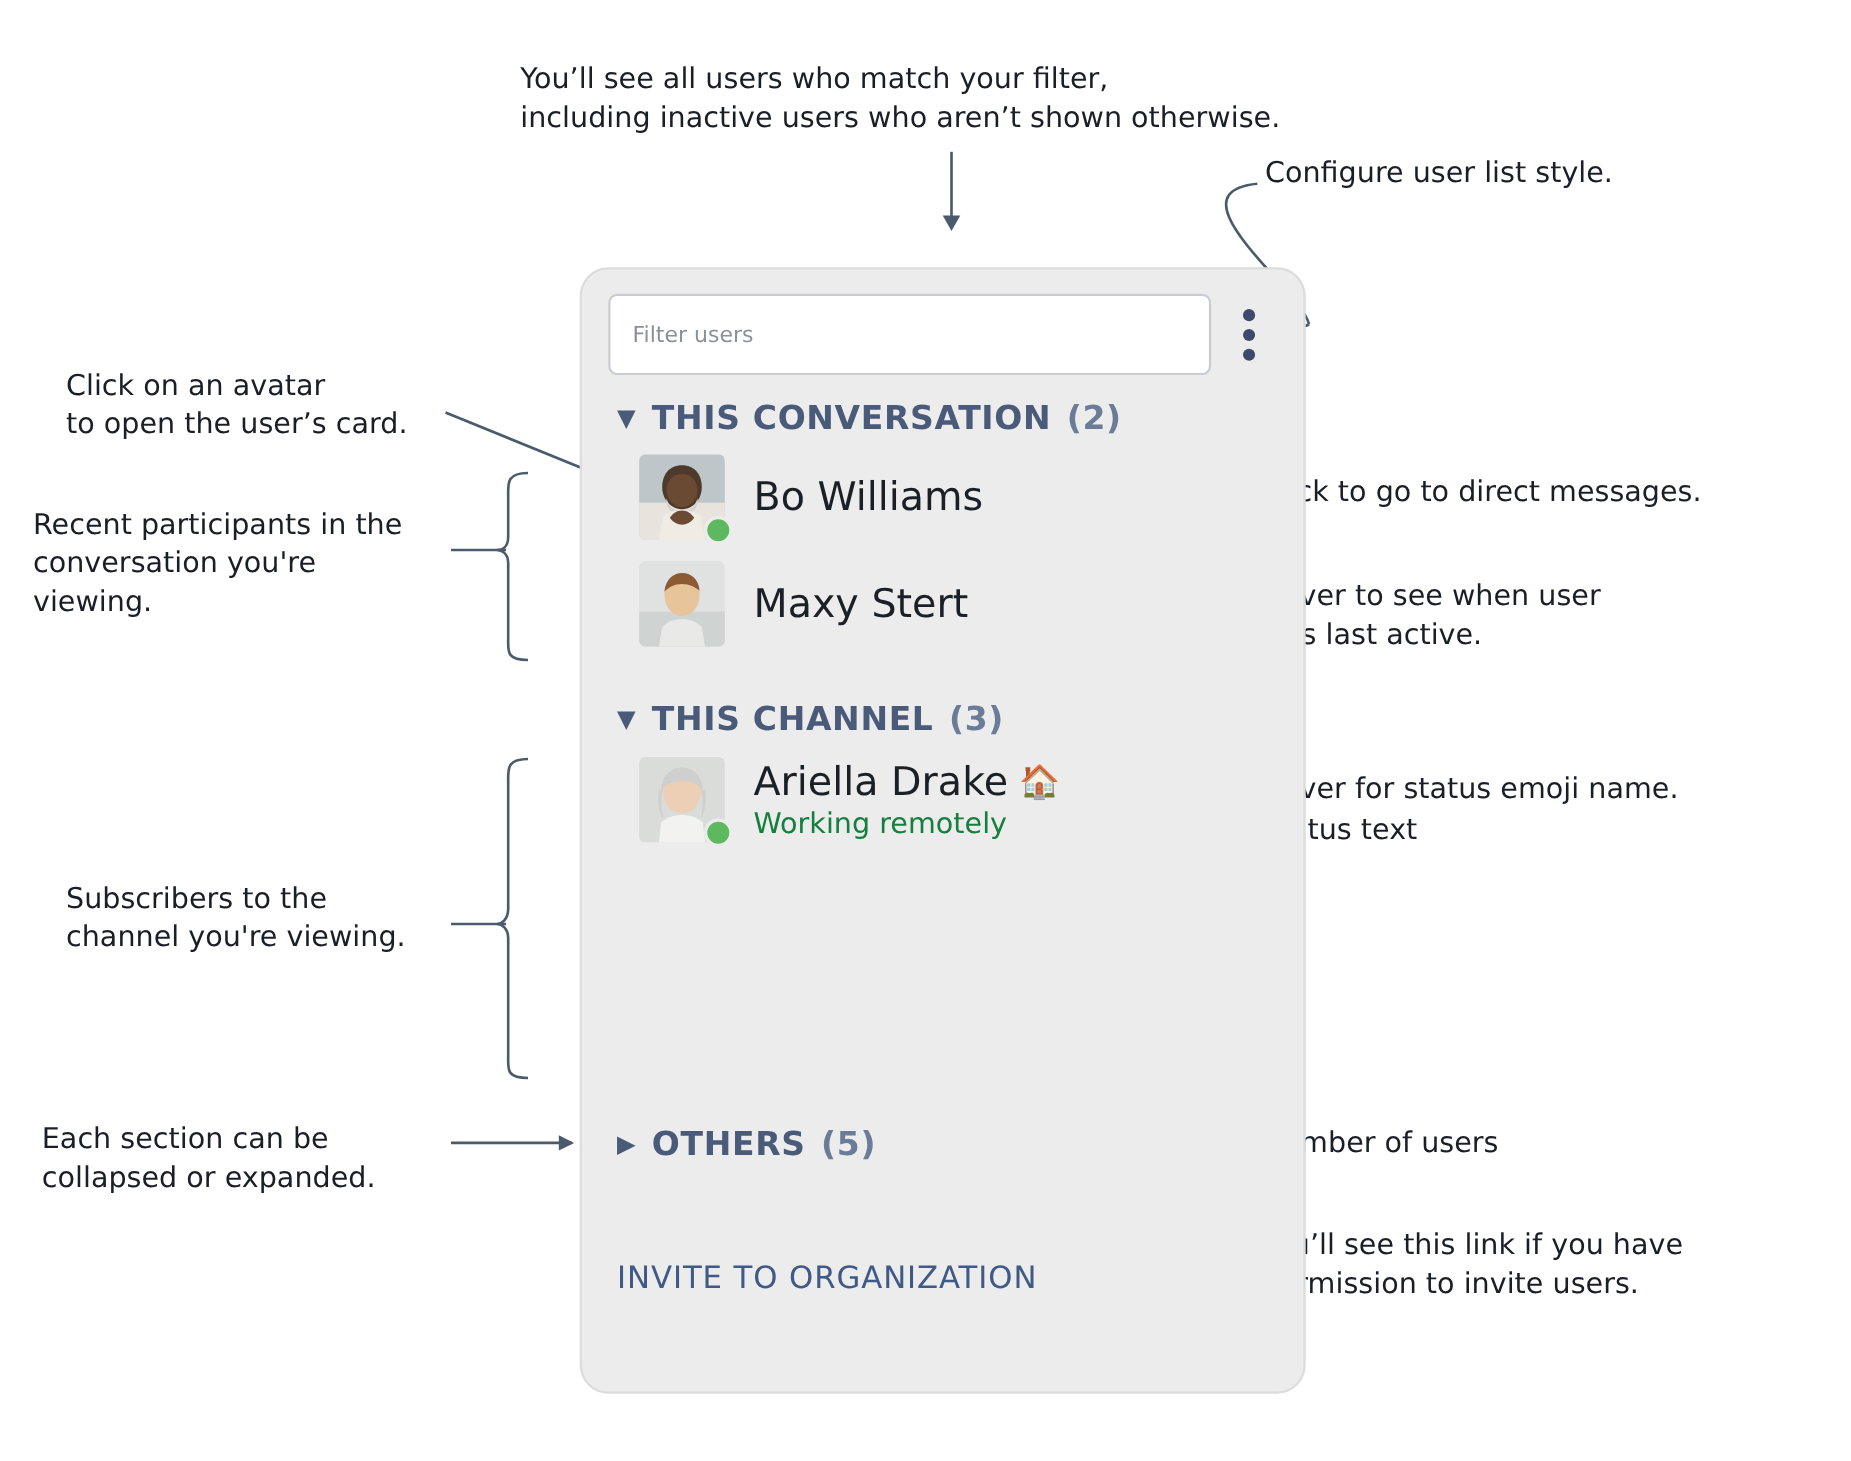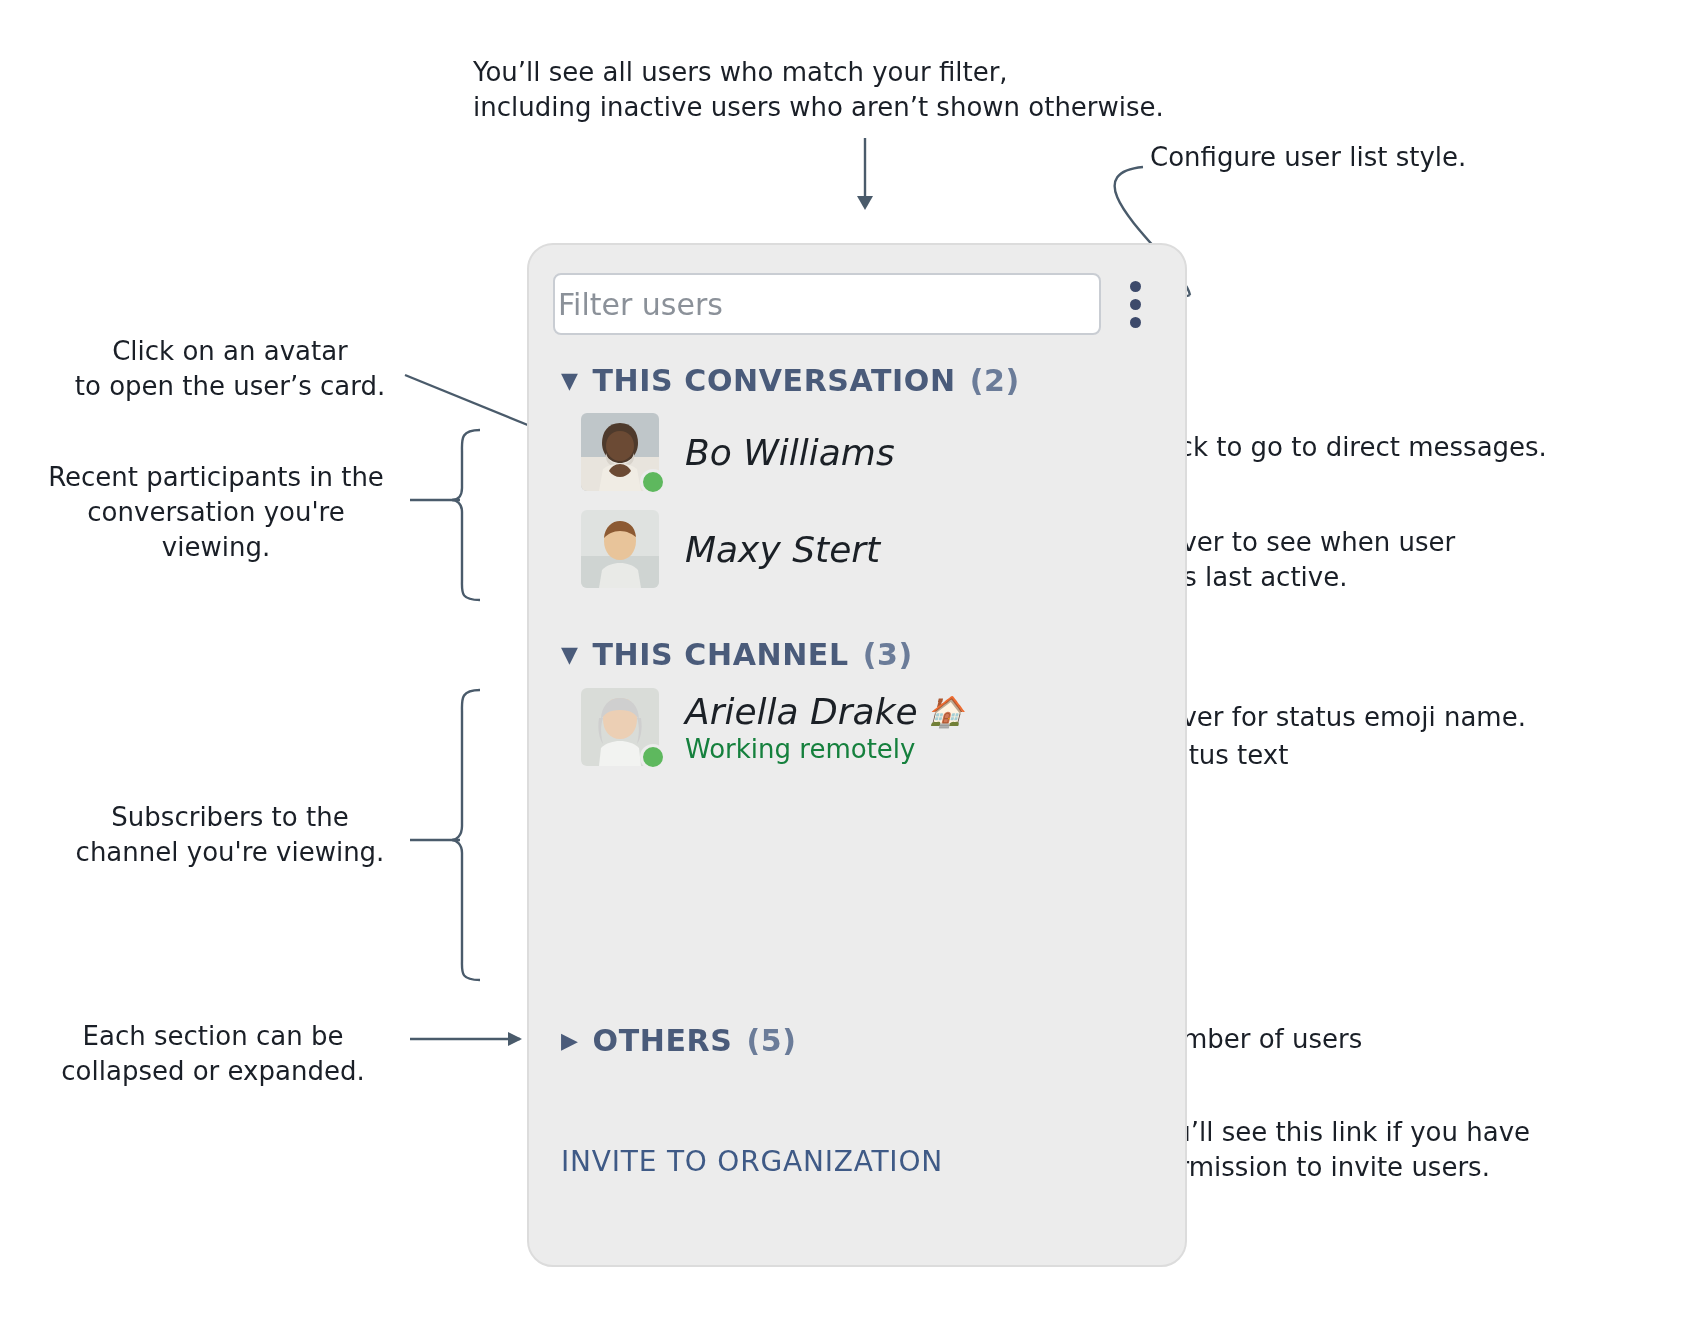--- a/index.html
+++ b/index.html
@@ -18,21 +18,21 @@
 
   
   .anno {
     position: absolute;
     font-size: 26px;
     line-height: 1.35;
     color: #1a1f27;
     font-family: "DejaVu Sans", "Liberation Sans", sans-serif;
     white-space: pre-line;
   }
-  .anno.rightal { text-align: center; }
+  .anno.rightal { text-align: left; }
 
   
   #connectors {
     position: absolute;
     left: 0; top: 0;
     width: 1683px; height: 1328px;
     pointer-events: none;
   }
 
   
@@ -52,28 +52,28 @@
     position: absolute;
     left: 24px;
     top: 24px;
     width: 612px;
     height: 70px;
     display: flex;
     align-items: center;
   }
   .filter-input {
     width: 548px;
-    height: 62px;
+    height: 74px;
     box-sizing: border-box;
     background: #ffffff;
     border: 2px solid #c9cdd3;
     border-radius: 8px;
-    font-size: 30px;
+    font-size: 20px;
     color: #6f7680;
-    padding: 0 3px;
+    padding: 0 20px;
     font-family: "DejaVu Sans", "Liberation Sans", sans-serif;
     outline: none;
   }
   .filter-input::placeholder { color: #8b9199; }
 
   .kebab {
     width: 56px;
     height: 66px;
     margin-left: 6px;
     display: flex;
@@ -140,21 +140,20 @@
     box-sizing: border-box;
   }
   .uname {
     font-size: 36px;
     color: #1b2026;
     font-family: "DejaVu Sans", "Liberation Sans", sans-serif;
     display: flex;
     align-items: center;
     gap: 10px;
     white-space: nowrap;
-    font-style: italic;
   }
   .status-emoji { font-size: 30px; }
   .ublock { display: flex; flex-direction: column; gap: 2px; }
   .ustatus {
     font-size: 26px;
     color: #15803d;
     font-family: "DejaVu Sans", "Liberation Sans", sans-serif;
   }
 
   .invite {

